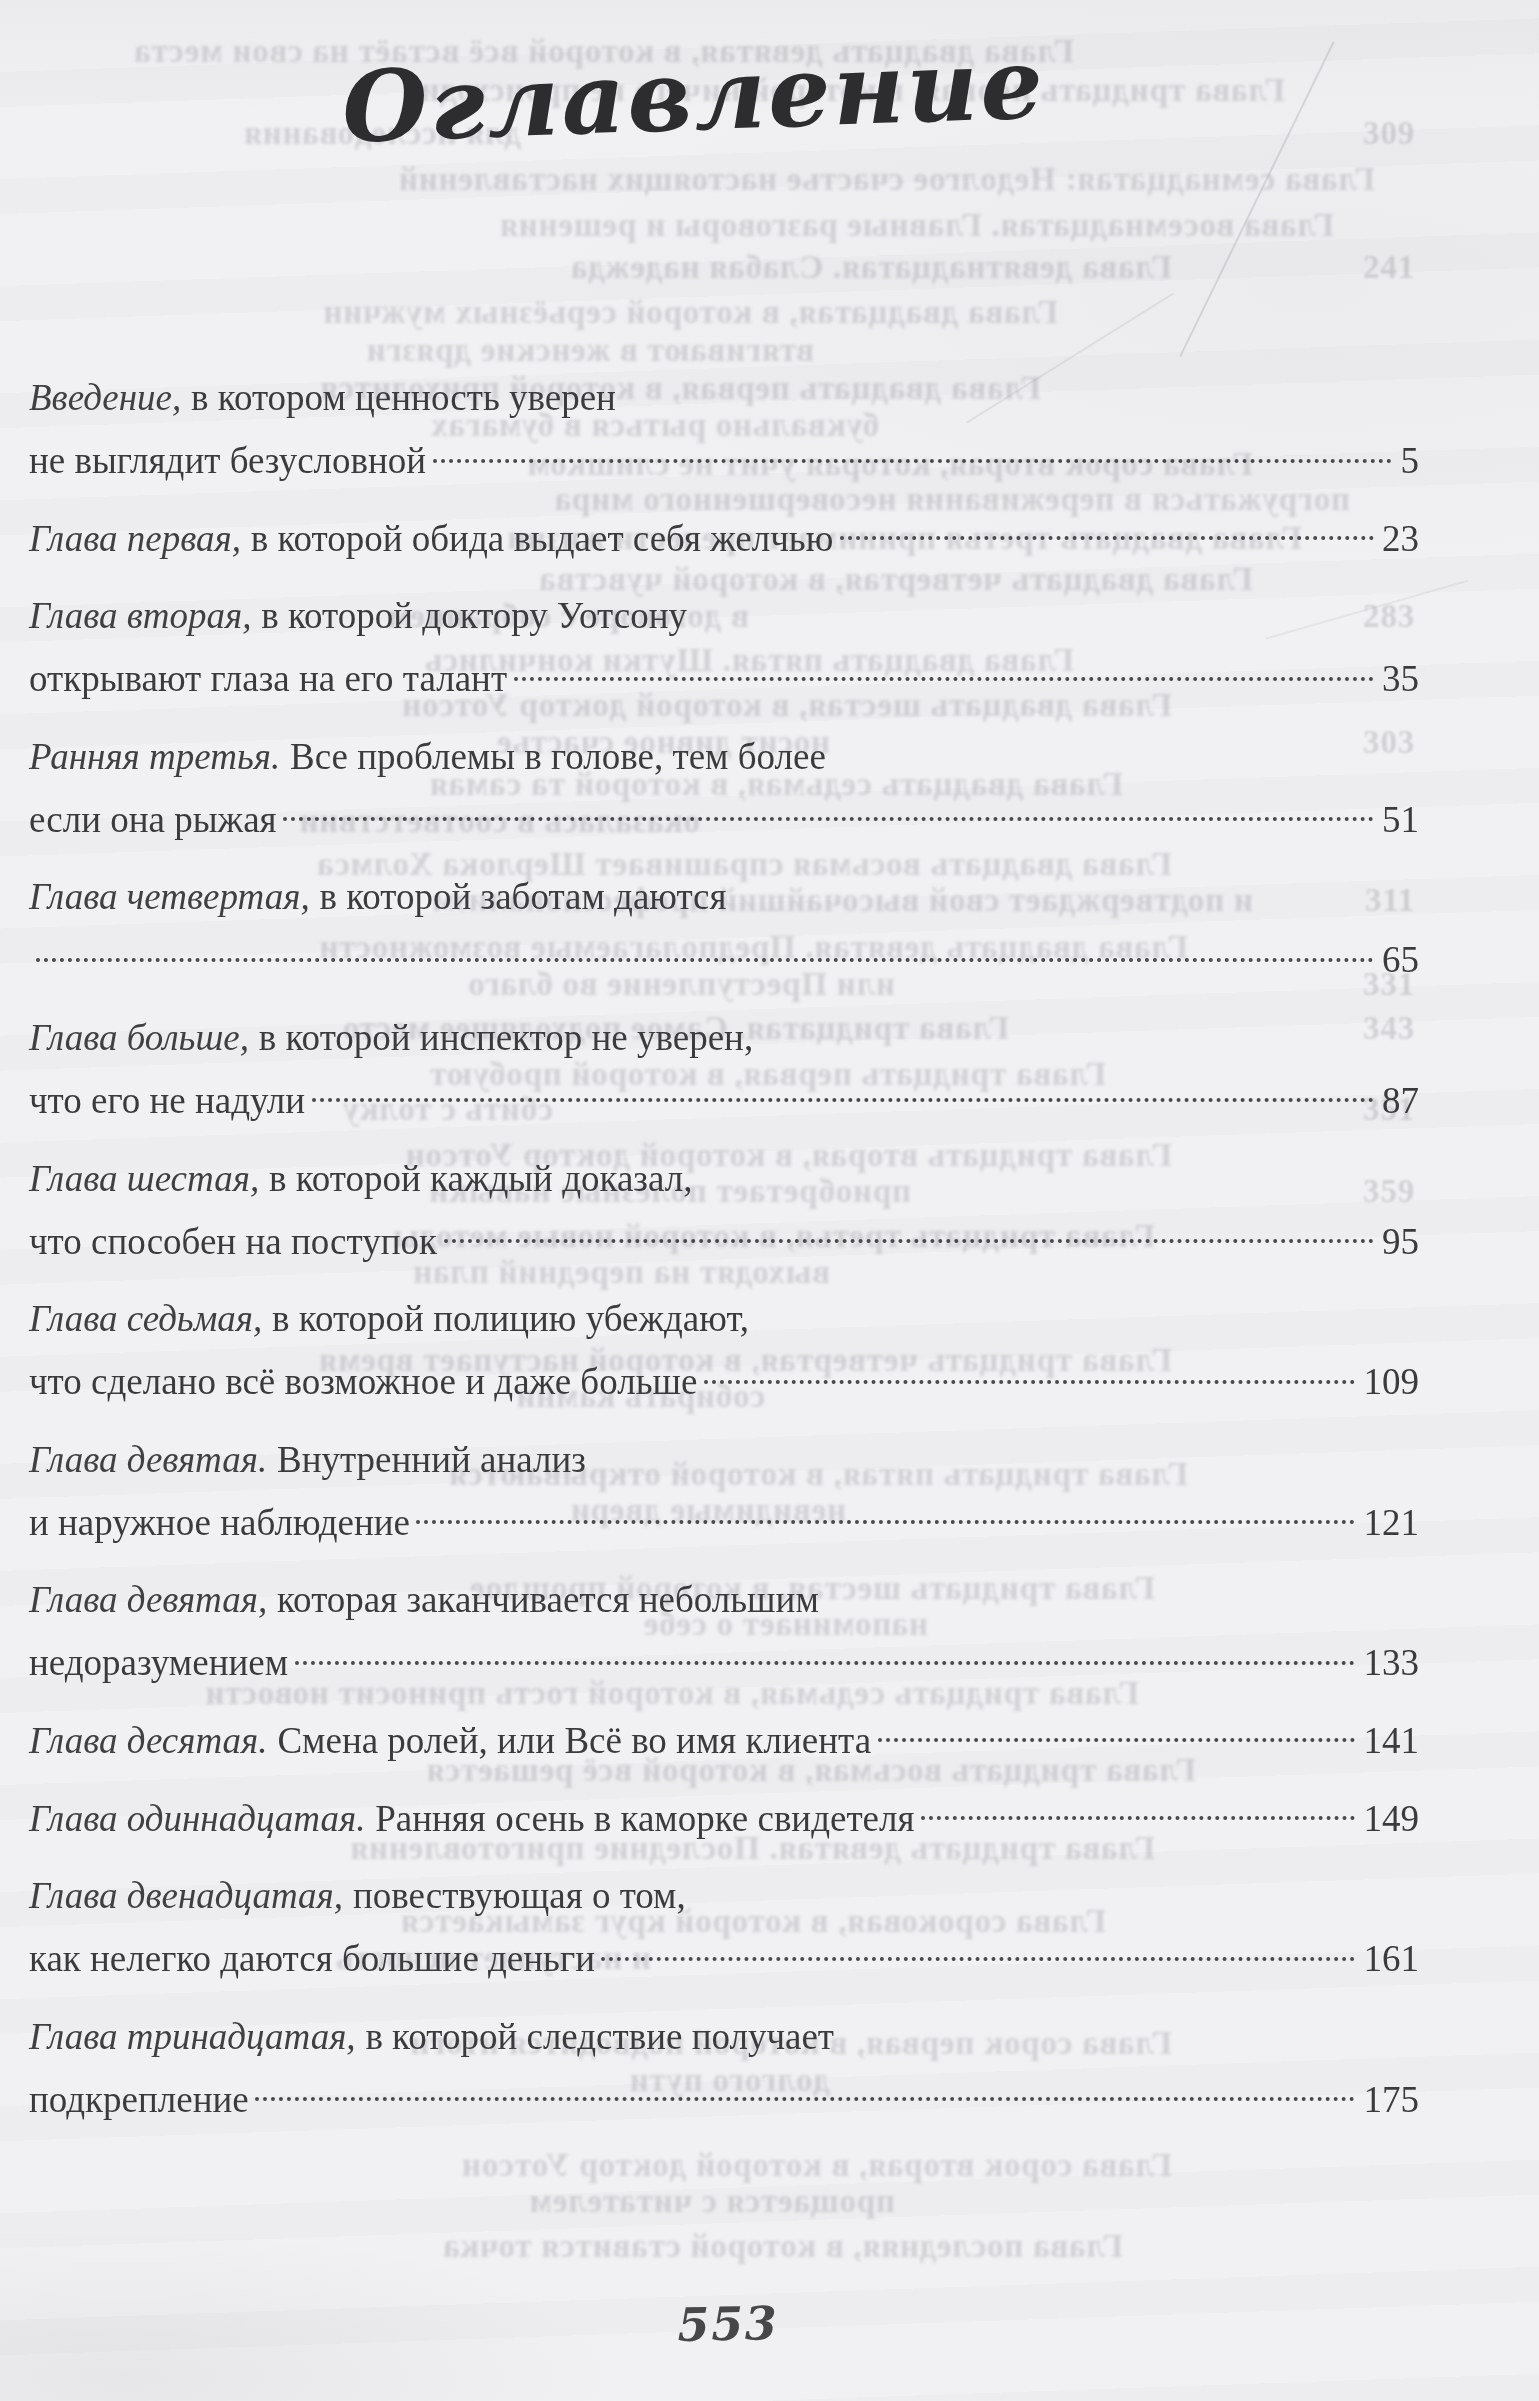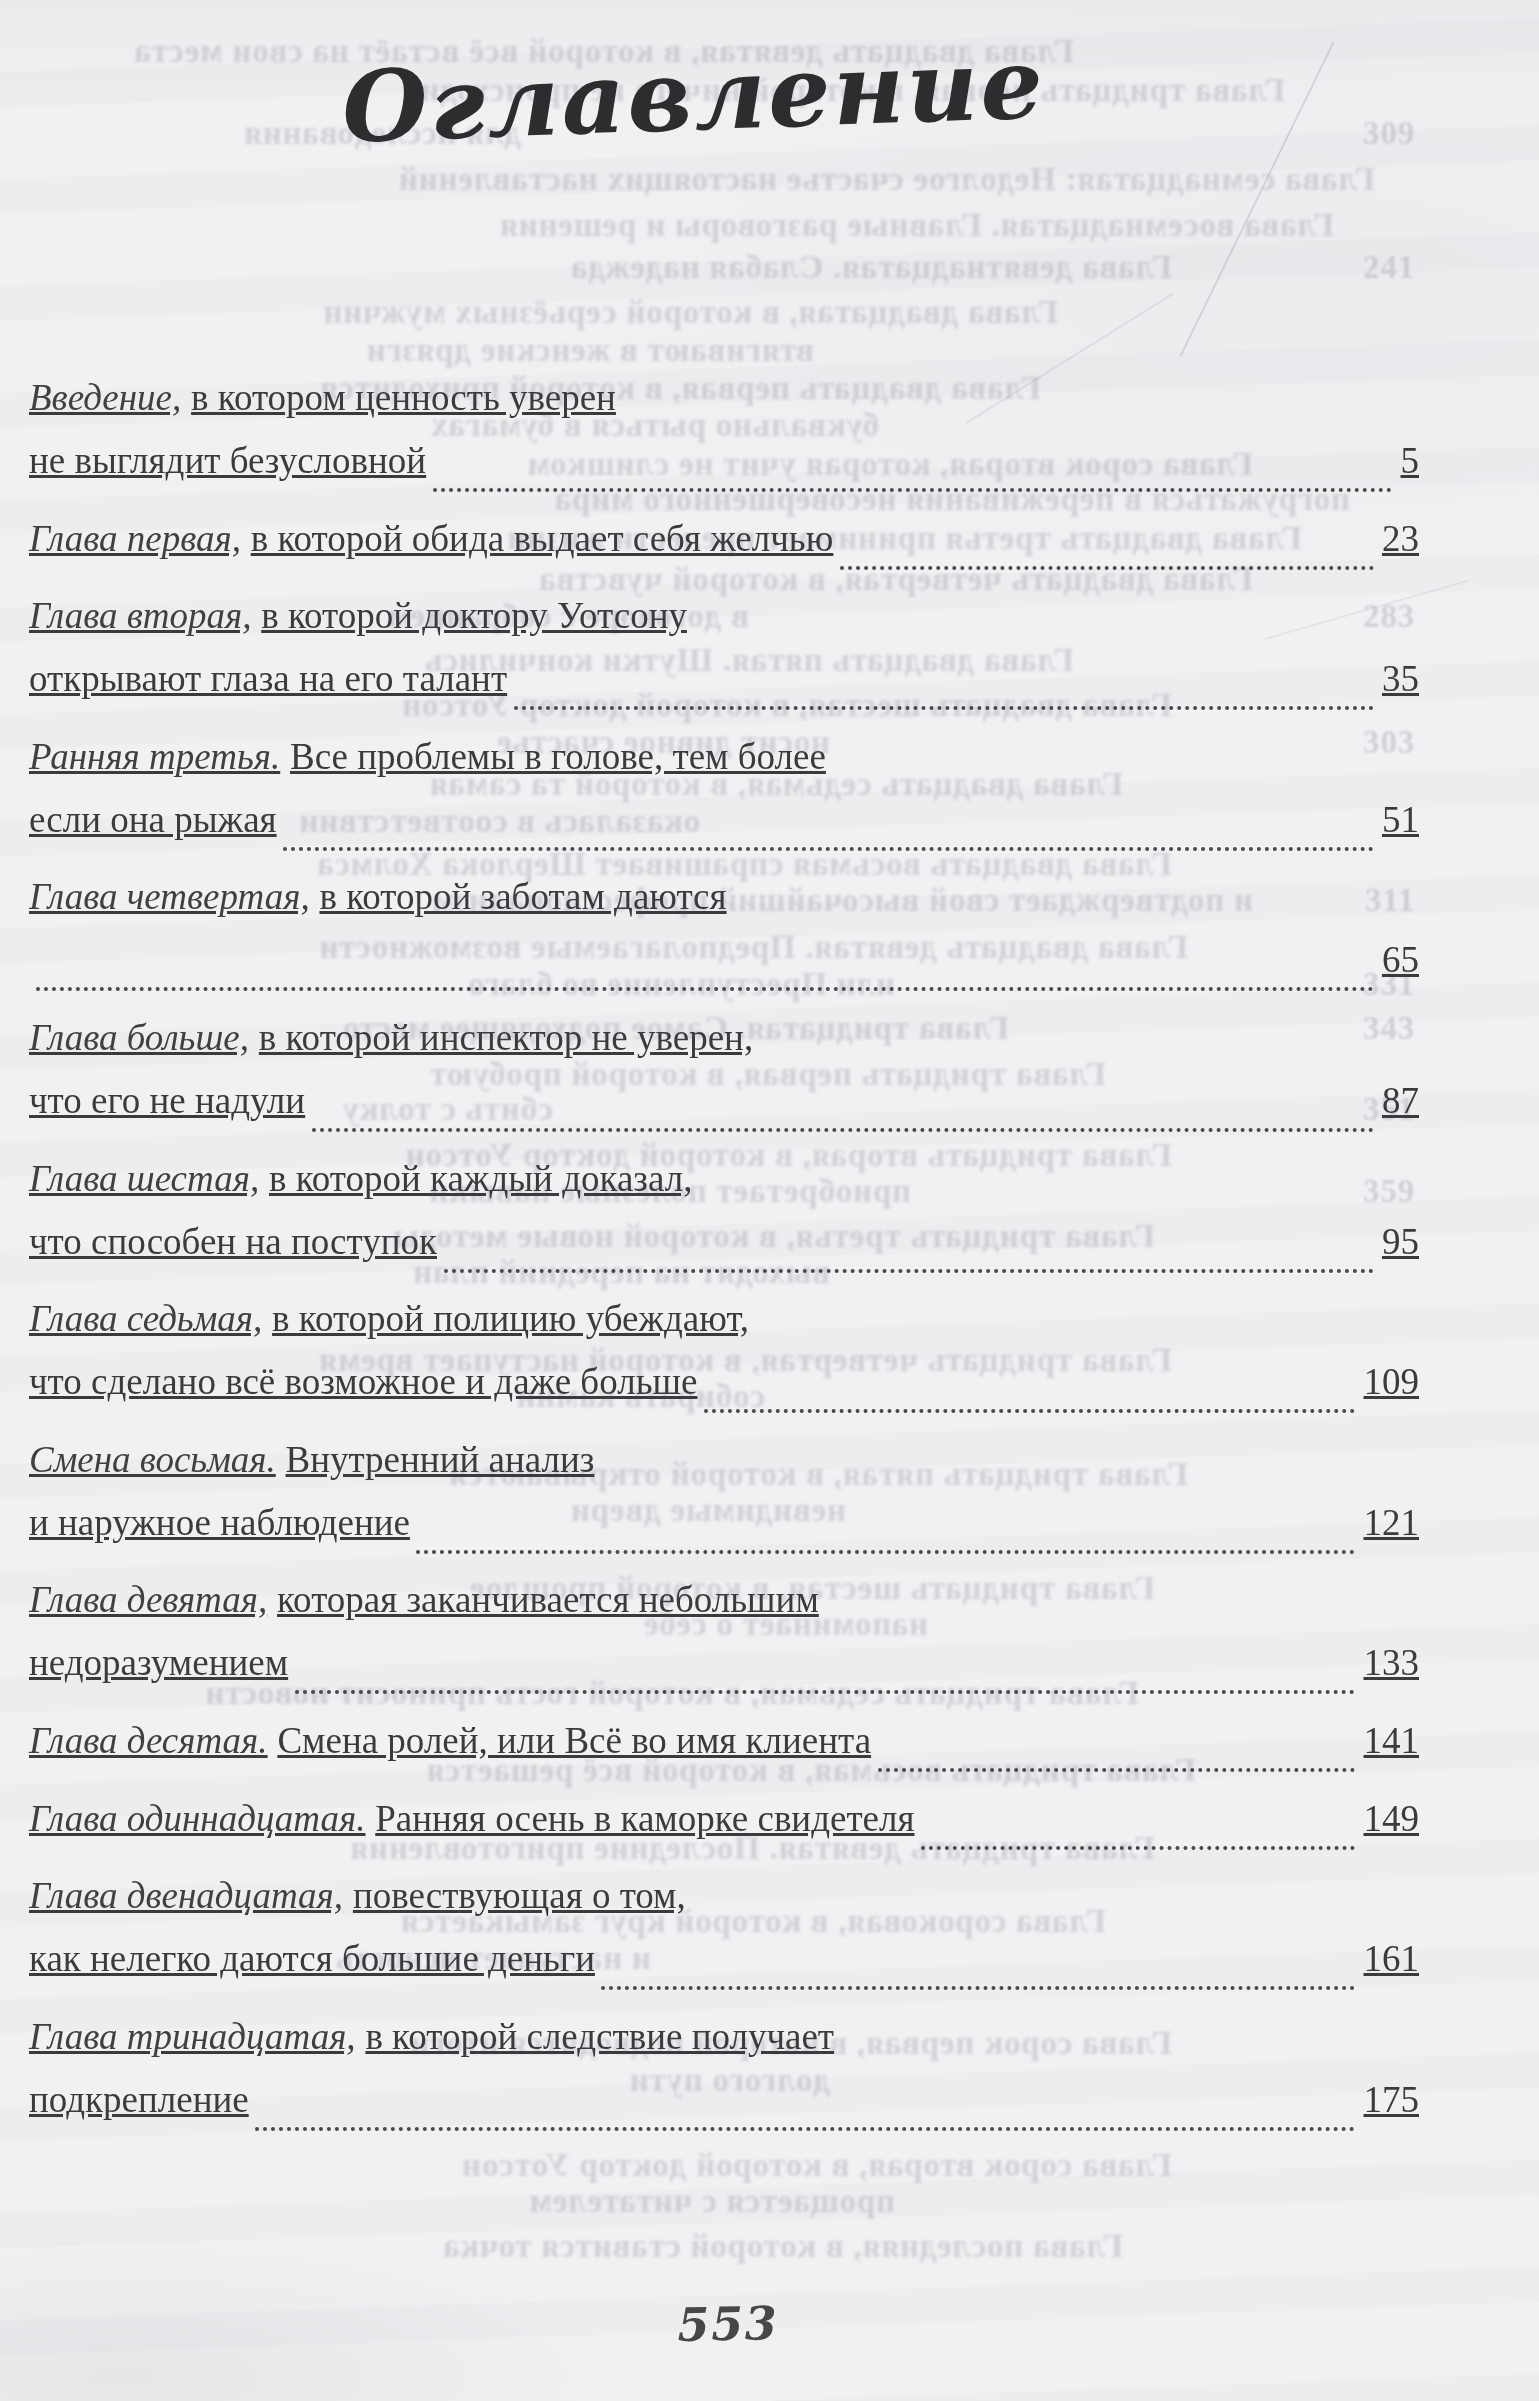--- a/index.html
+++ b/index.html
@@ -87,23 +87,22 @@
     left: 29px;
     width: 1390px;
     z-index: 4;
     font-size: 37px;
     line-height: 63px;
     color: #3b3b3d;
   }
   .toc-entry + .toc-entry { margin-top: 14.6px; }
   .toc-line {
     display: flex;
-    align-items: flex-end;
+    align-items: center;
     white-space: nowrap;
-    text-decoration: underline;
   }
   .chapter-label {
     font-style: italic;
     margin-right: 9.8px;
     color: #404043;
   }
   .leader {
     flex: 1 1 auto;
     min-width: 21px;
     border-bottom: 4.9px dotted #49494c;
@@ -275,21 +274,21 @@
           <span class="line-text">в которой полицию убеждают,</span>
         </div>
         <div class="toc-line">
           <span class="line-text">что сделано всё возможное и даже больше</span>
           <span class="leader"></span>
           <span class="toc-page">109</span>
         </div>
       </div>
       <div class="toc-entry">
         <div class="toc-line">
-          <span class="chapter-label">Смена восьмая.</span>
+          <span class="chapter-label">Глава девятая.</span>
           <span class="line-text">Внутренний анализ</span>
         </div>
         <div class="toc-line">
           <span class="line-text">и наружное наблюдение</span>
           <span class="leader"></span>
           <span class="toc-page">121</span>
         </div>
       </div>
       <div class="toc-entry">
         <div class="toc-line">

